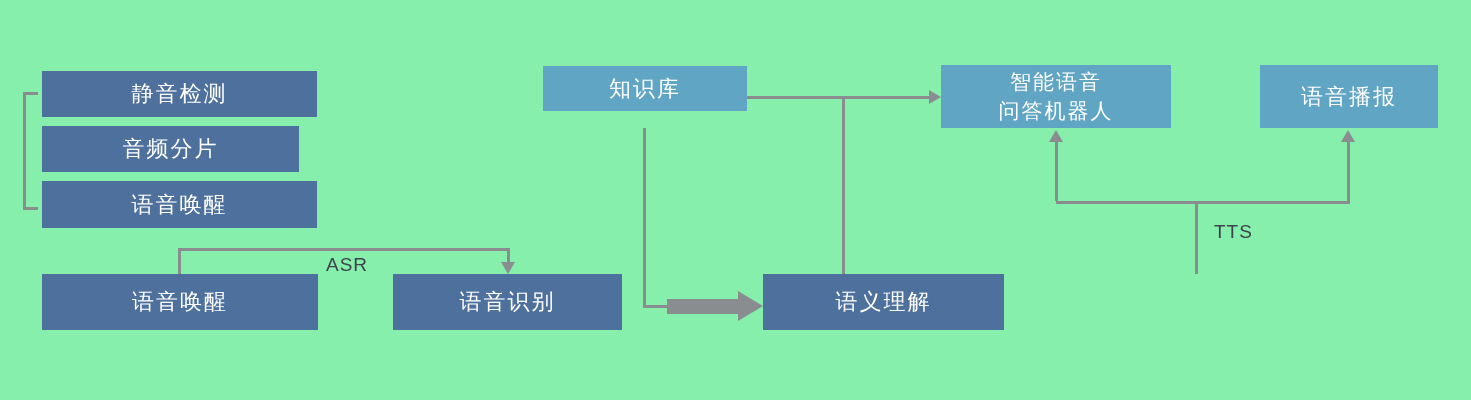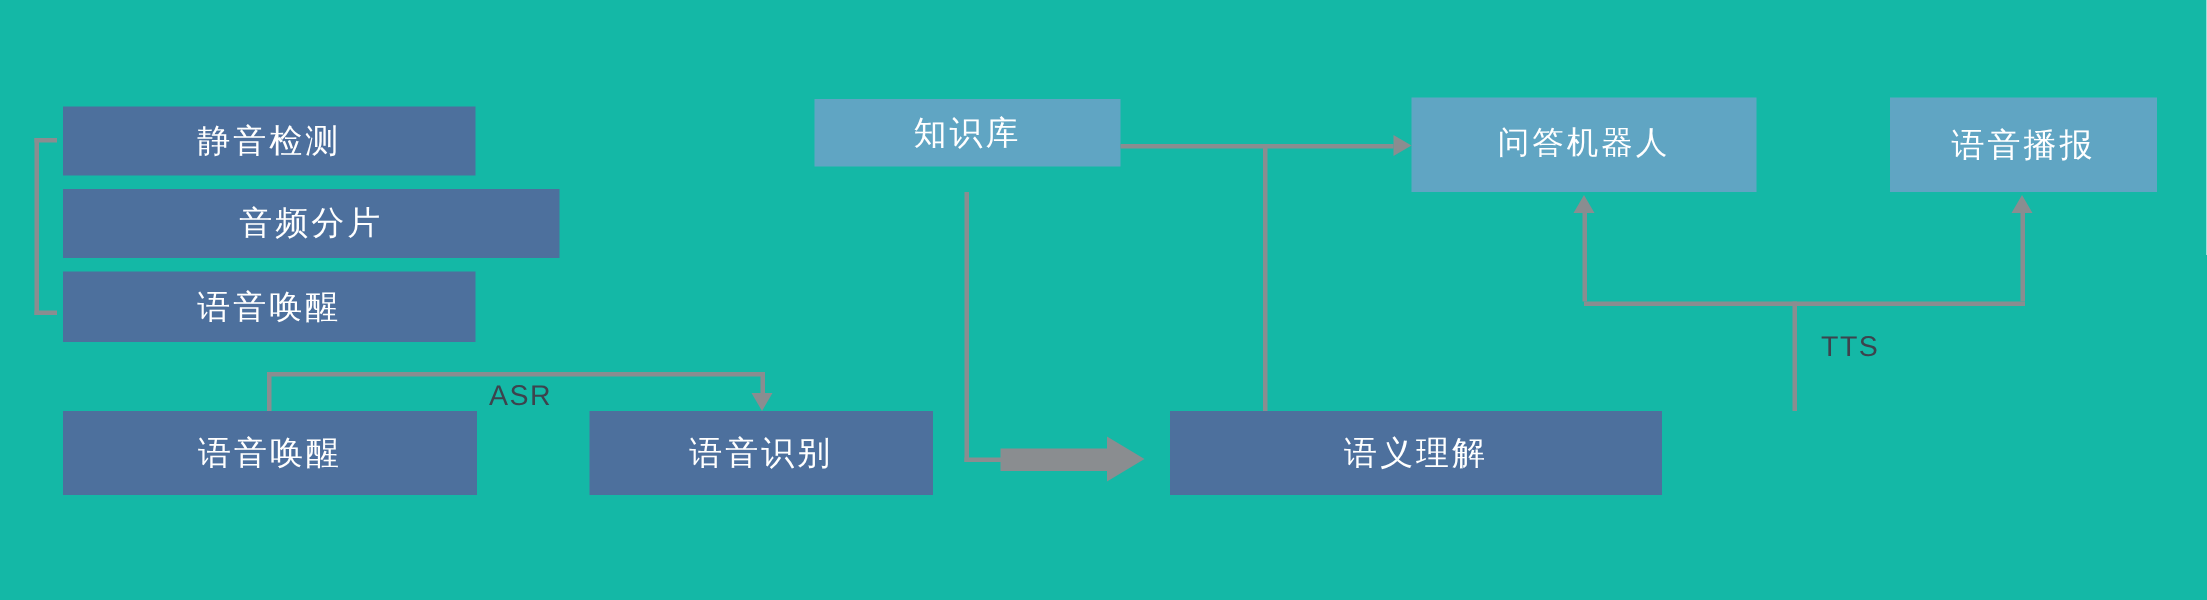--- a/index.html
+++ b/index.html
@@ -1,20 +1,20 @@
 <!DOCTYPE html>
 <html><head>
 <meta charset="utf-8">
 <style>
   html, body { margin: 0; padding: 0; background: #ffffff; }
   .canvas {
     position: relative;
     width: 1471px;
     height: 400px;
-    background: #14b8a6;
+    background: #86efac;
     font-family: "Liberation Sans", sans-serif;
     overflow: hidden;
   }
   .box {
     position: absolute;
     display: flex;
     flex-direction: column;
     align-items: center;
     justify-content: center;
     color: #ffffff;
@@ -53,21 +53,21 @@
 </head>
 <body>
 
 <div class="canvas">
 
   <div class="bracket" style="left:23px; top:92px; width:12px; height:112px;"></div>
 
   <div class="box dark" style="left:42px; top:71px; width:275px; height:46px;">
     <span>静音检测</span>
   </div>
-  <div class="box dark" style="left:42px; top:126px; width:331px; height:46px;">
+  <div class="box dark" style="left:42px; top:126px; width:257px; height:46px;">
     <span>音频分片</span>
   </div>
   <div class="box dark" style="left:42px; top:181px; width:275px; height:47px;">
     <span>语音唤醒</span>
   </div>
 
   <div class="box dark" style="left:42px; top:274px; width:276px; height:56px;">
     <span>语音唤醒</span>
   </div>
   <div class="box dark" style="left:393px; top:274px; width:229px; height:56px;">
@@ -87,25 +87,26 @@
   <div class="line" style="left:643px; top:128px; width:3px; height:180px;"></div>
   <div class="line" style="left:643px; top:305px; width:26px; height:3px;"></div>
   <div class="block-shaft" style="left:667px; top:299px; width:71px; height:15px;"></div>
   <div class="block-head" style="left:738px; top:291px;"></div>
 
   <div class="line" style="left:747px; top:96px; width:182px; height:3px;"></div>
   <div class="ah ah-right" style="left:929px; top:90px;"></div>
 
   <div class="line" style="left:842px; top:98px; width:3px; height:176px;"></div>
 
-  <div class="box dark" style="left:763px; top:274px; width:328px; height:56px;margin-left:17px;">
+  <div class="box dark" style="left:763px; top:274px; width:241px; height:56px;">
     <span>语义理解</span>
   </div>
 
   <div class="box light" style="left:941px; top:65px; width:230px; height:63px; font-size:21px;">
+    <span>智能语音</span>
     <span>问答机器人</span>
   </div>
   <div class="box light" style="left:1260px; top:65px; width:178px; height:63px;">
     <span>语音播报</span>
   </div>
 
   <div class="line" style="left:1195px; top:201px; width:3px; height:73px;"></div>
   <div class="line" style="left:1056px; top:201px; width:294px; height:3px;"></div>
   <div class="line" style="left:1055px; top:141px; width:3px; height:60px;"></div>
   <div class="ah ah-up" style="left:1049px; top:130px;"></div>

